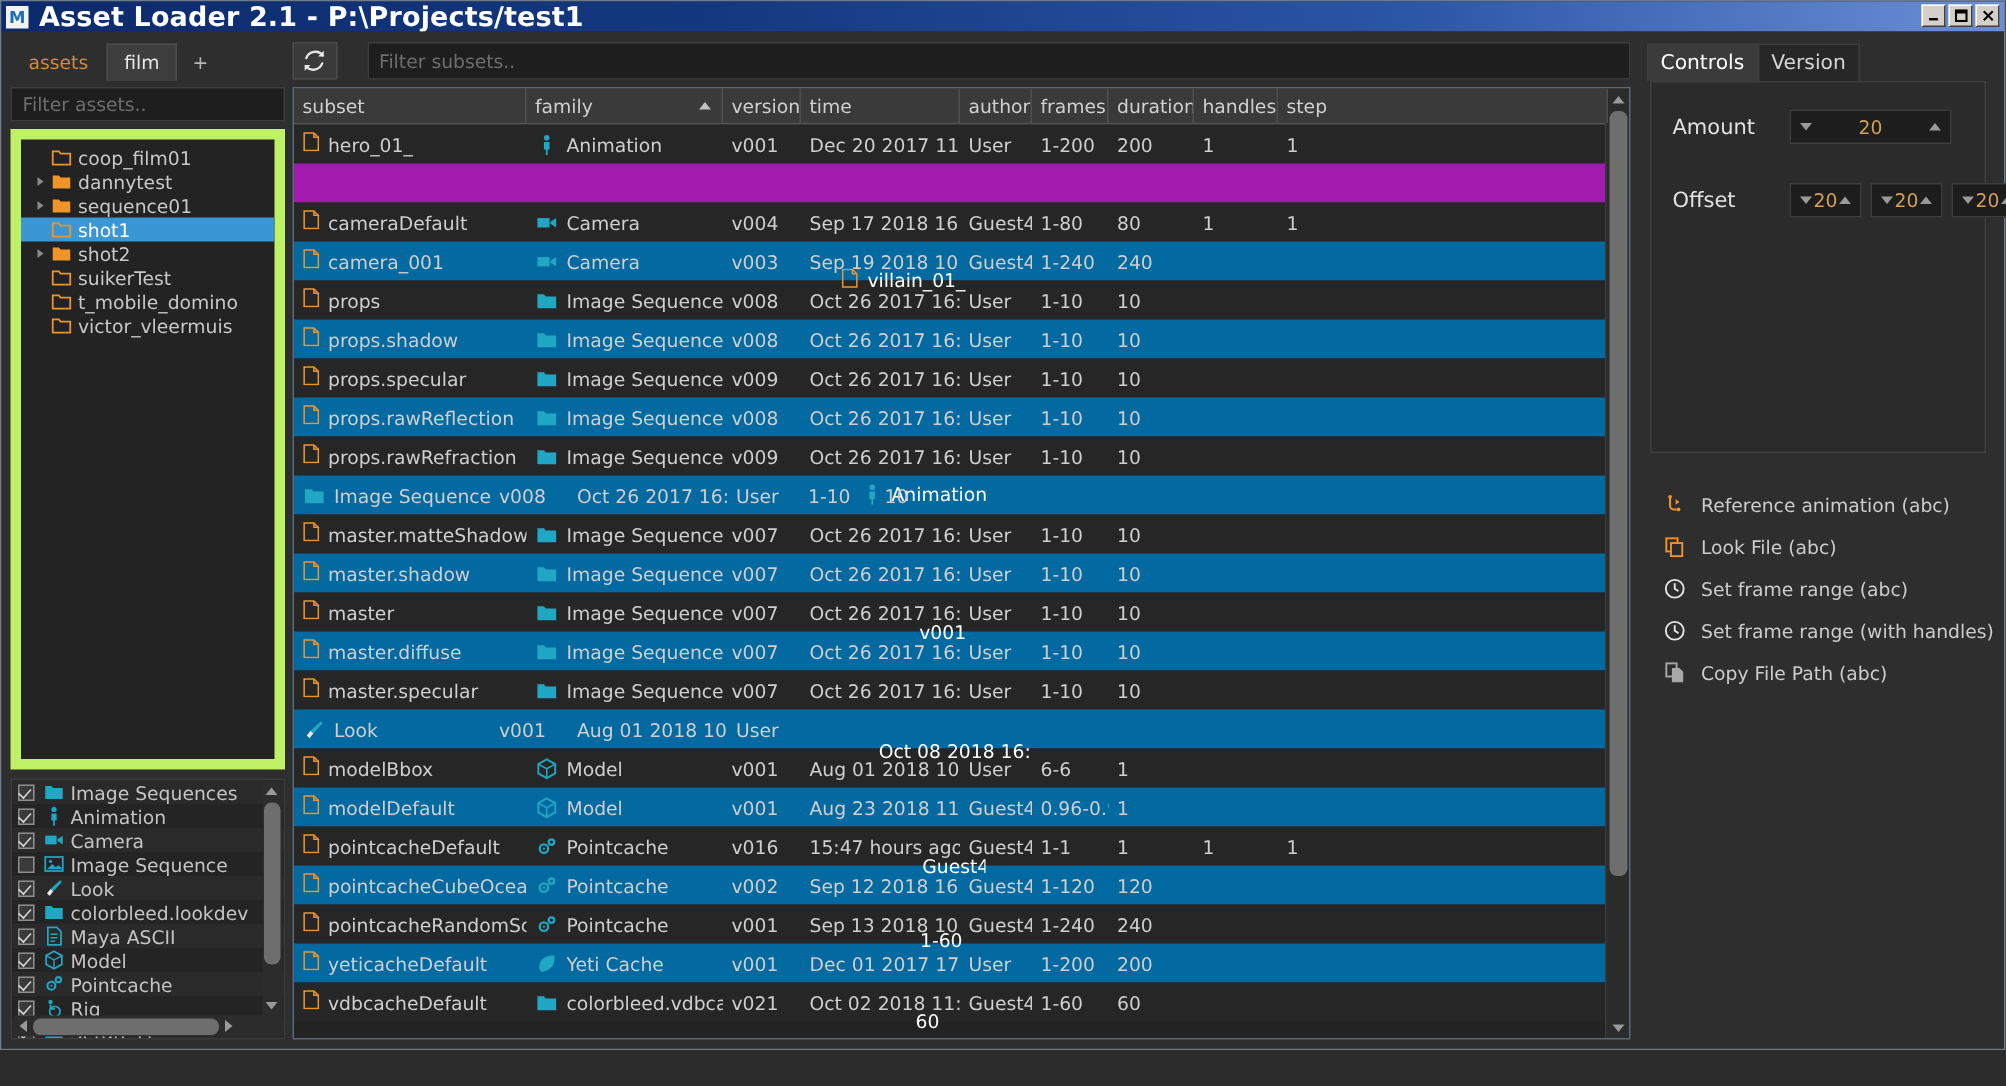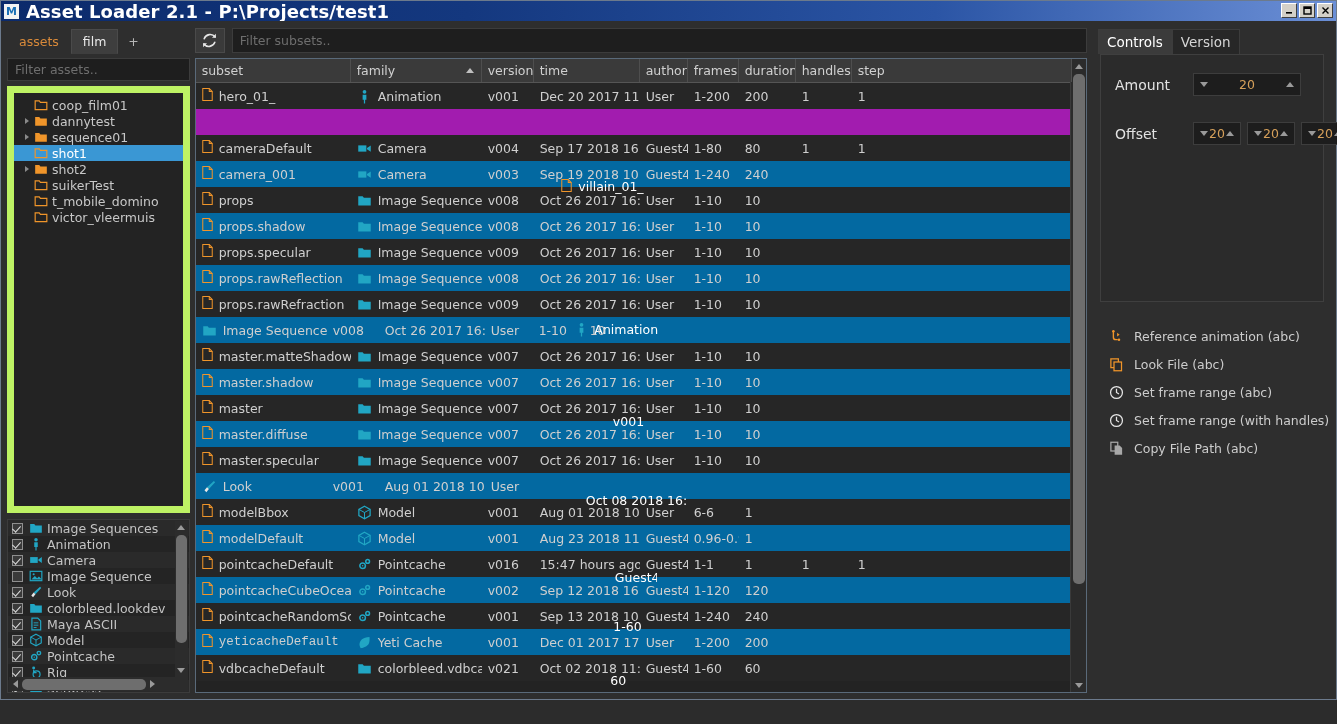--- a/index.html
+++ b/index.html
@@ -223,21 +223,21 @@
     background: #2c2c2c;
     display: flex; align-items: center;
   }
   .sc-thumb-h { height: 11px; background: #6e6e6e; border-radius: 5px; }
 
   
   #center { flex: 1 1 auto; display: flex; flex-direction: column; min-width: 0; }
   #centertop {
     height: 27px;
     display: flex; align-items: center;
-    gap: 7px;
+    gap: 20px;
     margin-bottom: 4px;
   }
   #refreshbtn {
     width: 30px; height: 25px;
     background: #3a3a3a;
     border: 1px solid #4a4a4a;
     display: flex; align-items: center; justify-content: center;
     cursor: pointer;
   }
   #subset-filter { flex: 1 1 auto; height: 25px; }
@@ -1476,21 +1476,21 @@
                   <span>240</span>
                 </div>
                 <div class="cell" style="width: 56px; flex: 0 0 56px;">
                   <span></span>
                 </div>
                 <div class="cell" style="width: 220px; flex: 0 0 220px;">
                   <span></span>
                 </div>
               </div>
               <div class="row even">
-                <div class="cell" style="width: 155px; flex: 0 0 155px; font-family: Liberation Mono, monospace;">
+                <div class="cell" style="width: 155px; flex: 0 0 155px;">
                   <span class="doc-icon"><svg width="11" height="13" viewBox="0 0 18 22">
                       <path d="M1 1h11l5 5v15H1Z" fill="none" stroke="#f0952a" stroke-width="1.7"></path>
                       <path d="M12 1v5h5" fill="none" stroke="#f0952a" stroke-width="1.7"></path>
                     </svg></span>
                   <span>yeticacheDefault</span>
                 </div>
                 <div class="cell" style="width: 131px; flex: 0 0 131px;">
                   <span class="fam-icon2">
                     <svg width="15" height="15" viewBox="0 0 24 24">
                       <path d="M20 3C9 3 4 9 4 15c0 3 2 6 2 6s8-1 12-6c3-4 2-12 2-12Z" fill="#21a6c4"></path>

